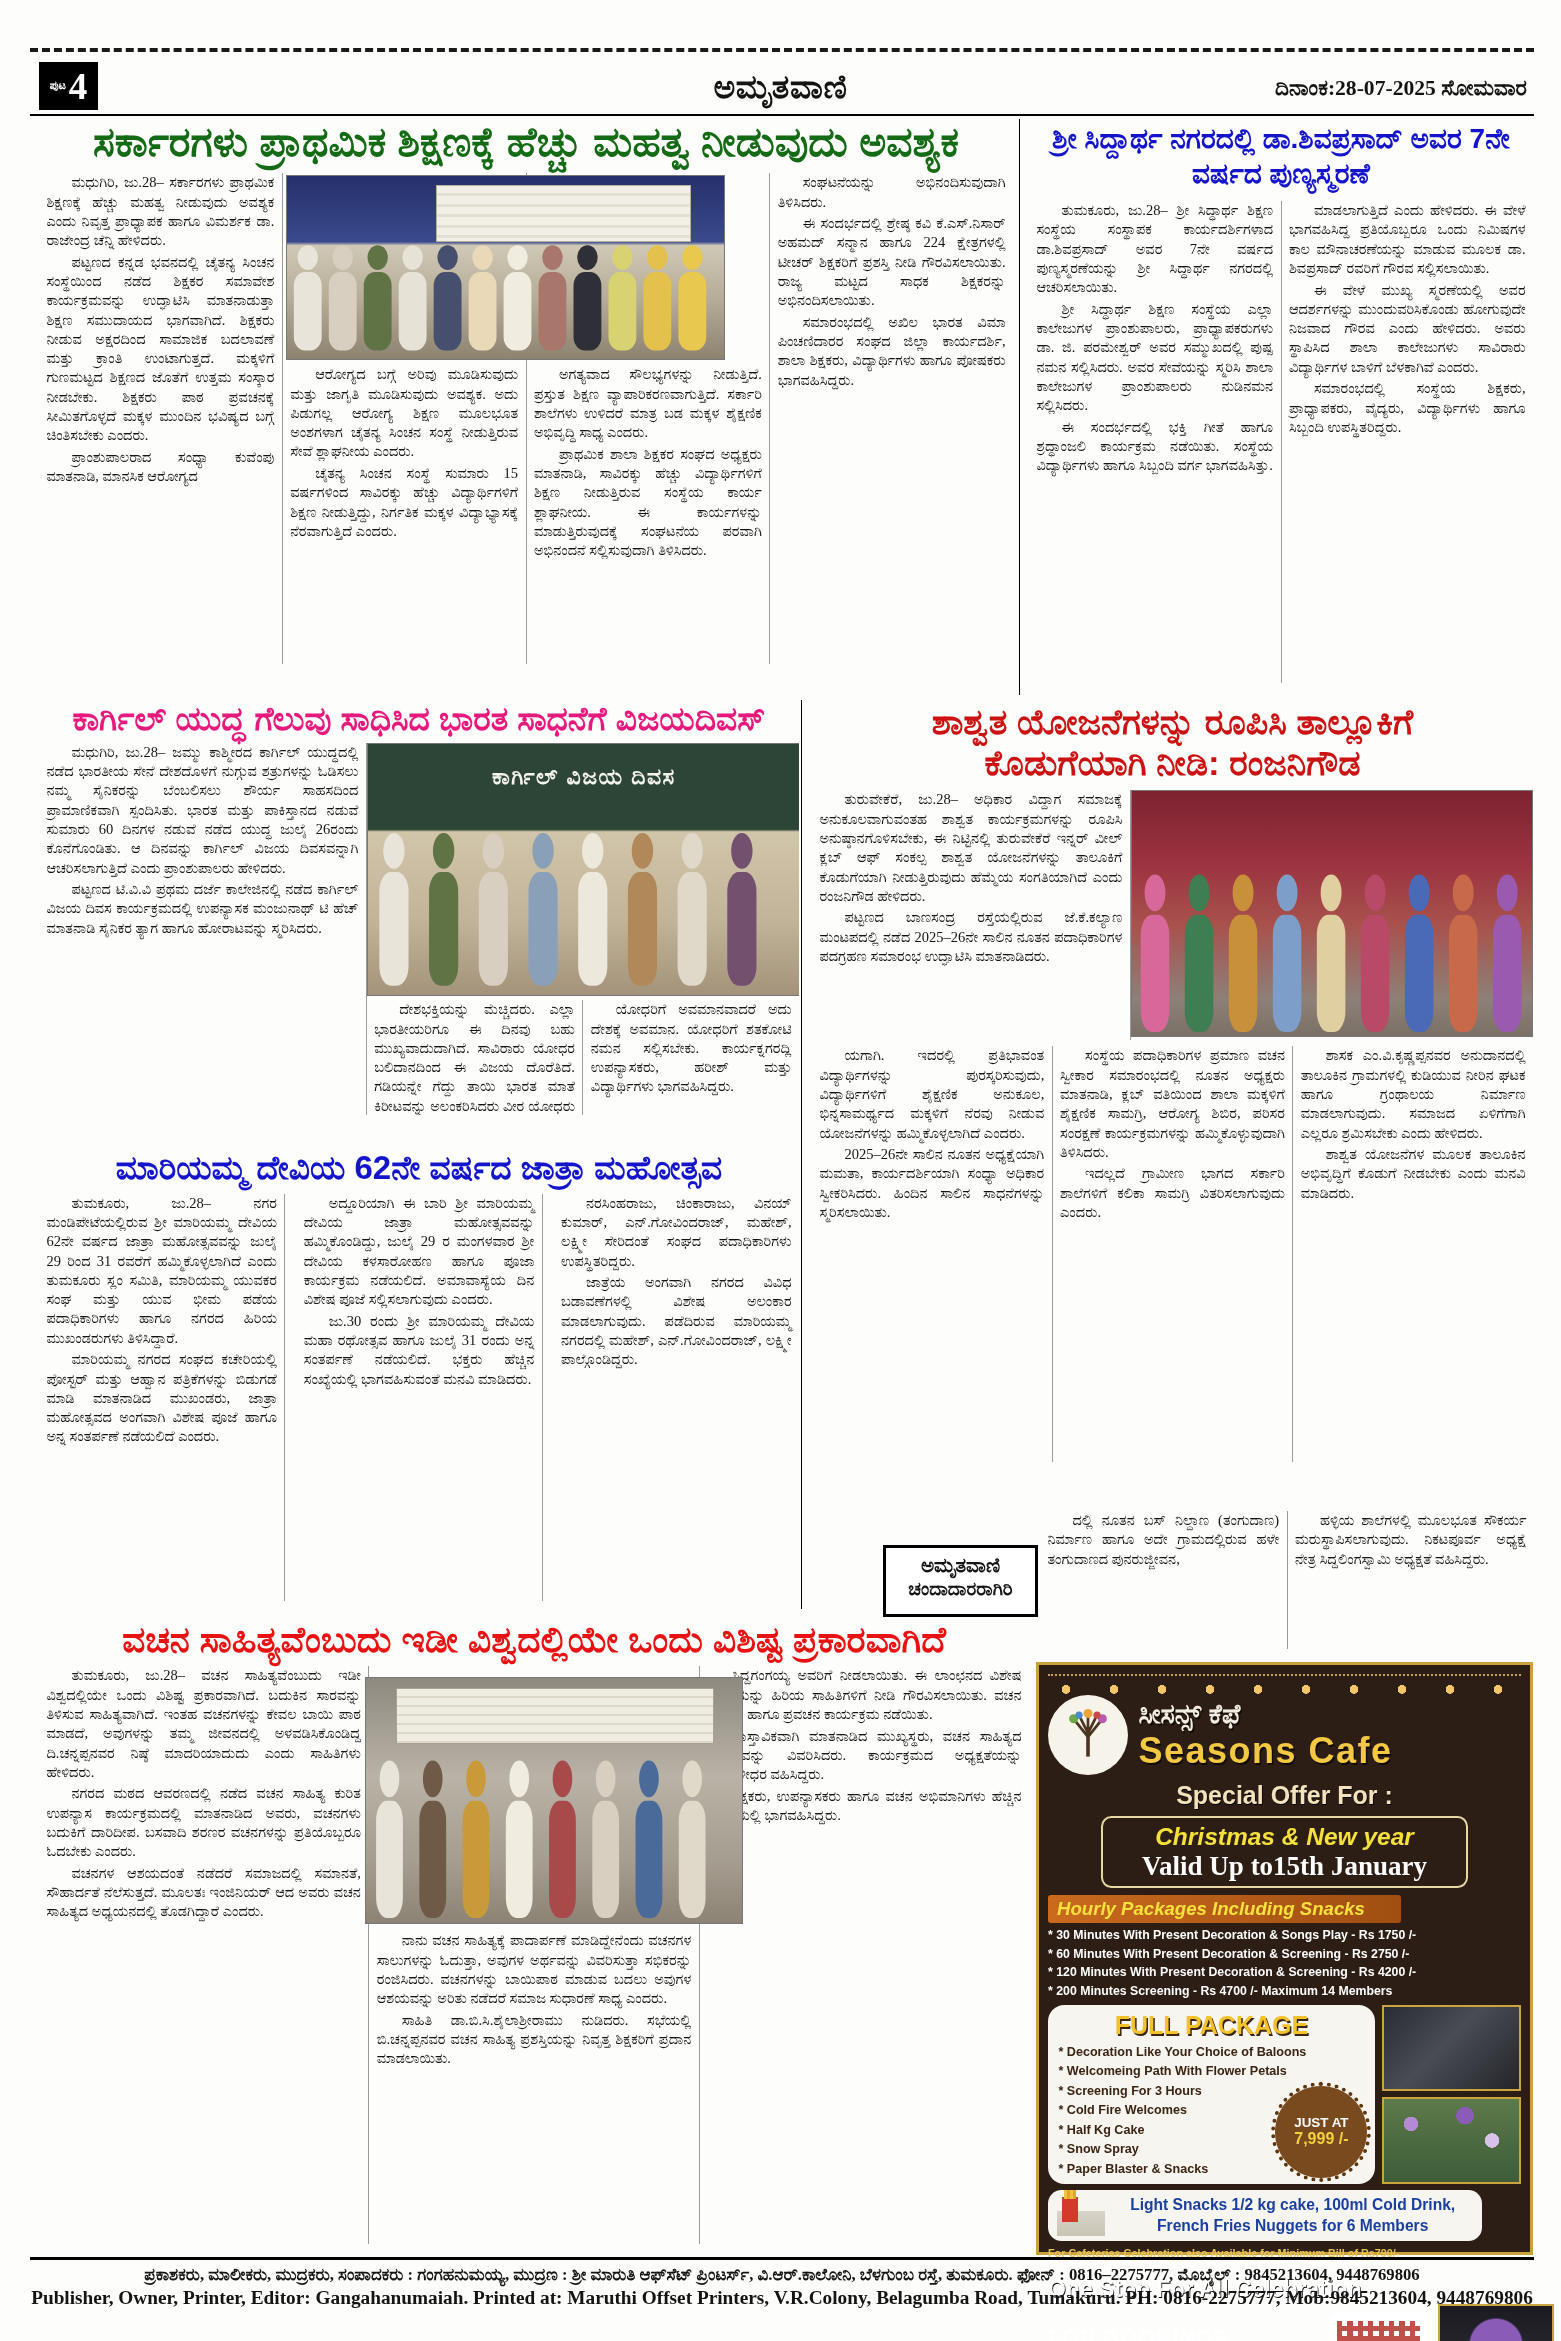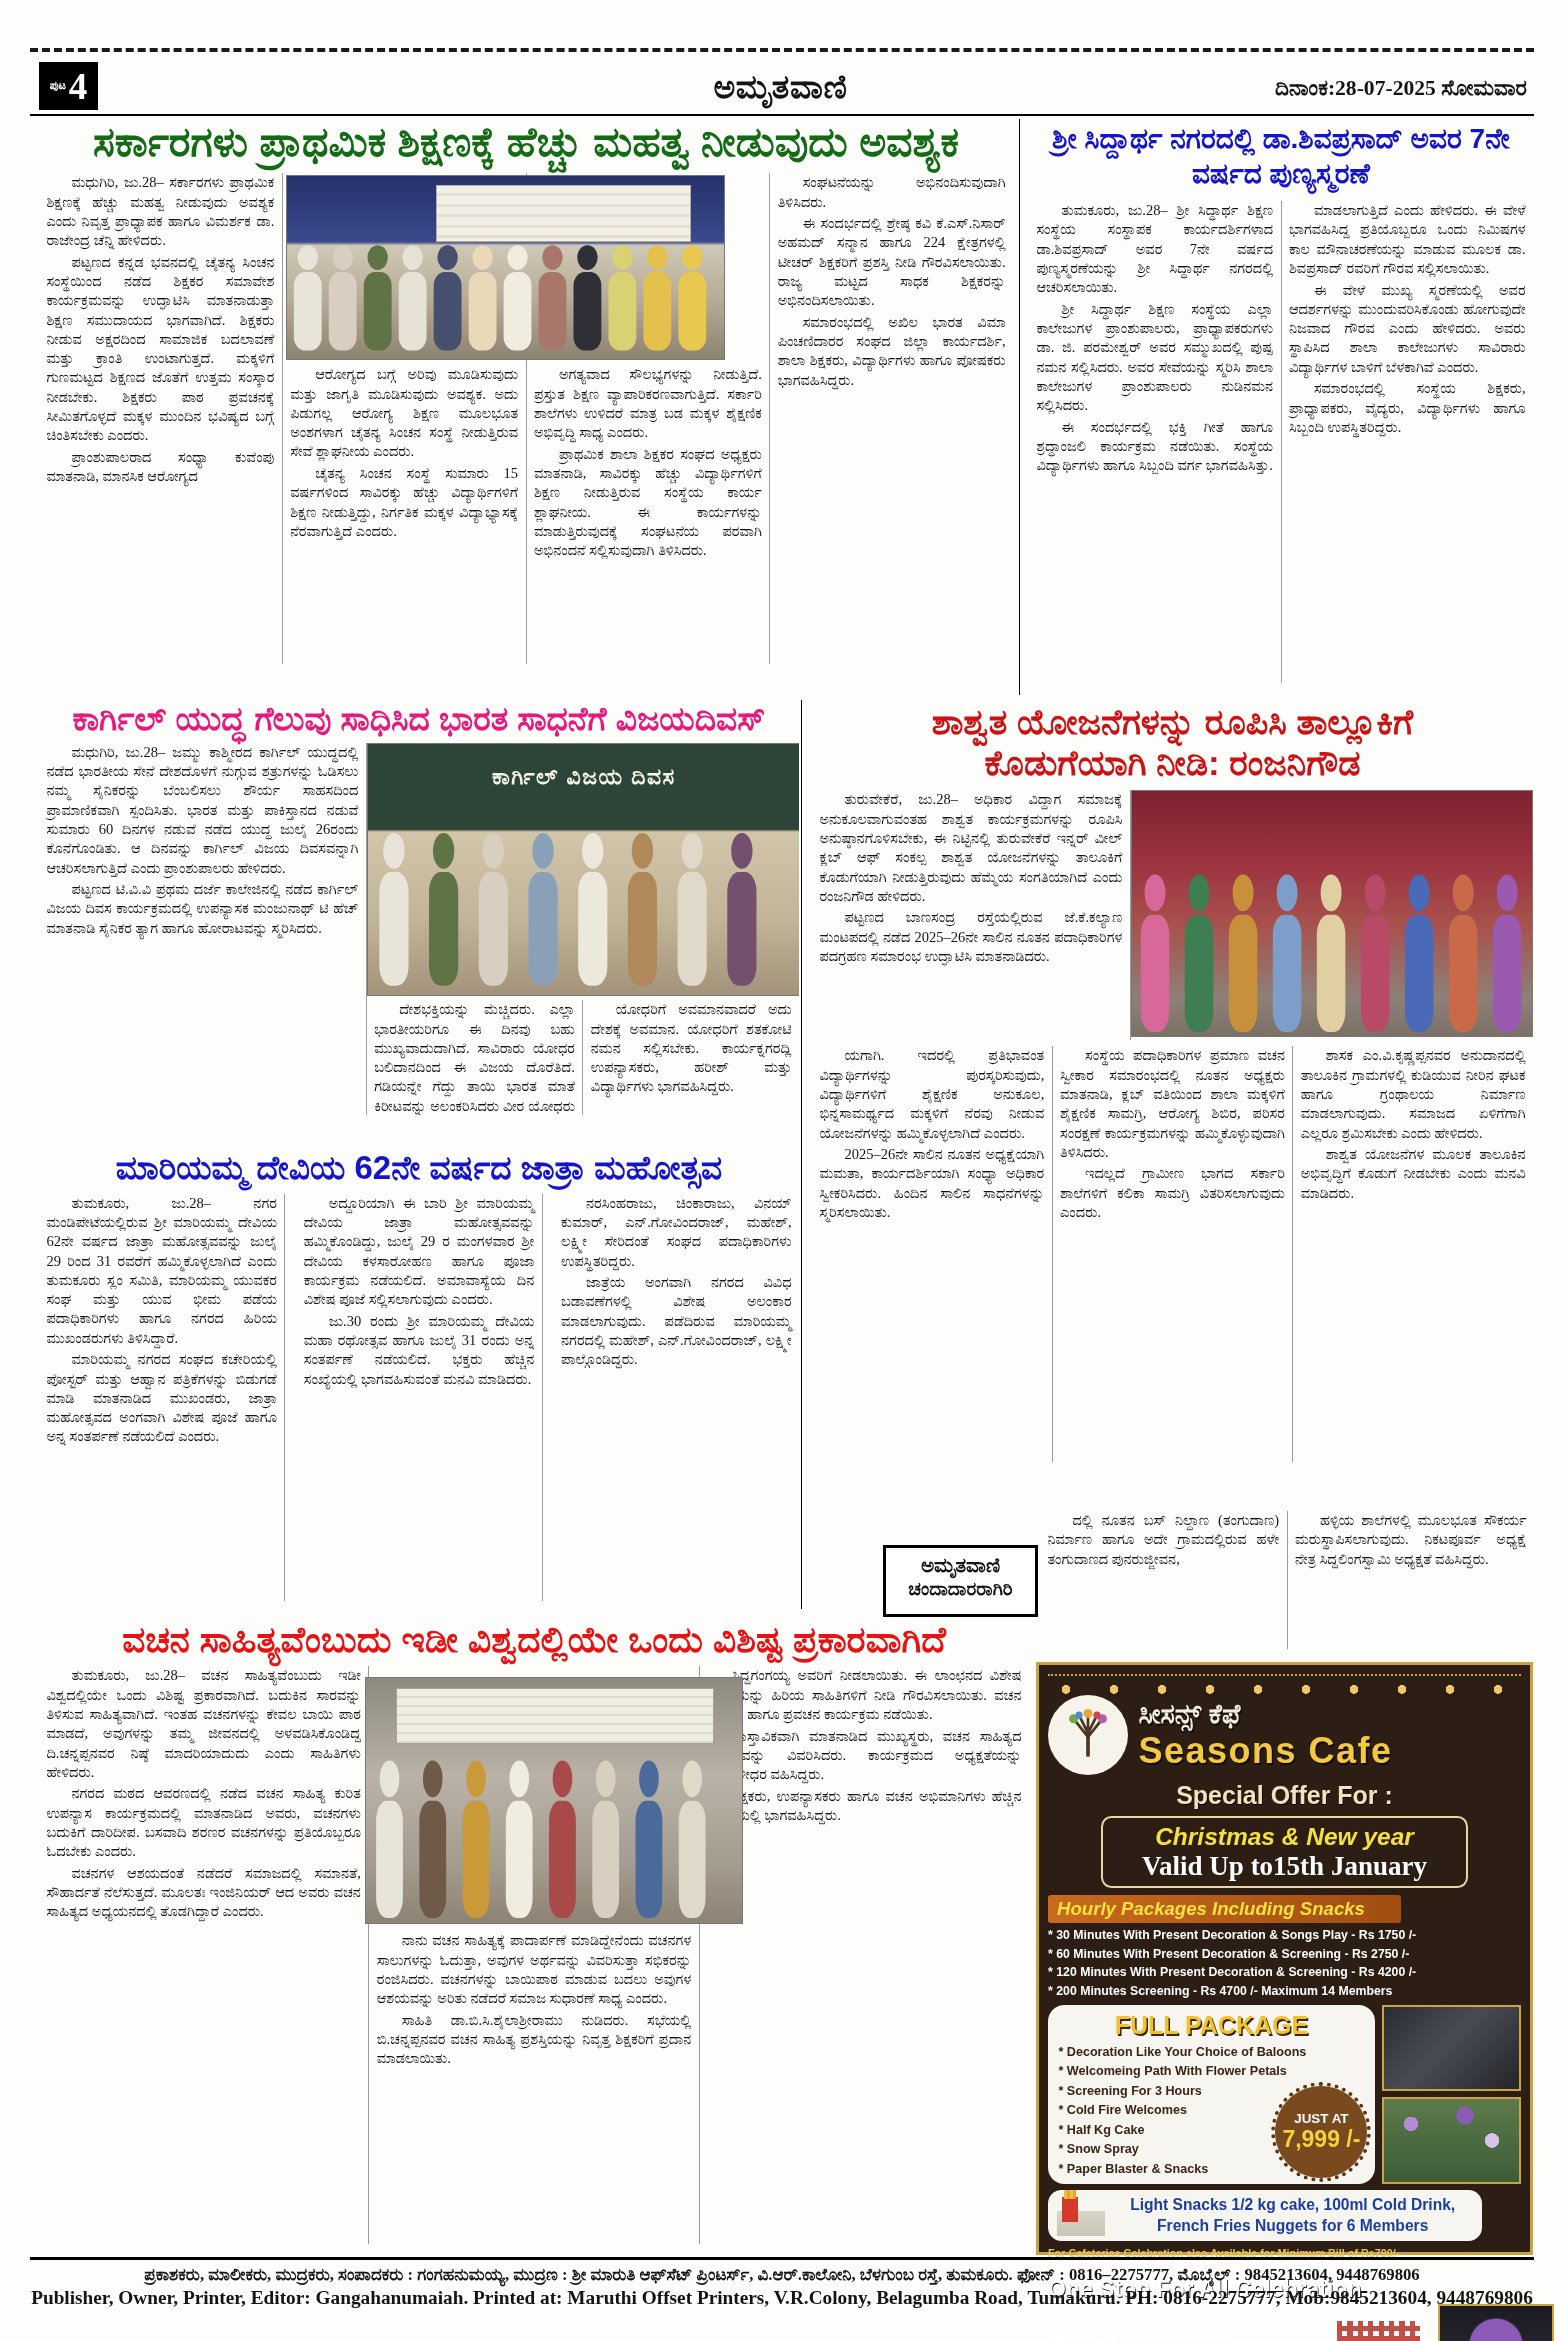--- a/index.html
+++ b/index.html
@@ -63,21 +63,21 @@
   .ad-pkg-banner{margin-top:7.4px;width:335px;background:linear-gradient(90deg,#c96a1e,#a04e12);
       color:#f7e13e;font-size:18.6px;font-weight:bold;font-style:italic;padding:3px 9px;border-radius:3px;}
   .ad-bullets p{font-size:12.3px;font-weight:bold;line-height:1.5;margin:0;color:#fff;text-indent:0;}
   .ad-mid{display:flex;gap:7.4px;margin-top:4.5px;}
   .ad-white{background:#f7f5ef;color:#3a2414;border-radius:16.4px;width:306px;padding:4.5px 10.4px;position:relative;}
   .ad-full-h{font-size:25px;font-weight:bold;color:#f3c22a;text-shadow:1.5px 1.5px 0 #3a2414;text-align:center;margin:1.5px 0 3px;}
   .ad-white p{font-size:12.6px;font-weight:bold;margin:0;line-height:1.55;text-indent:0;}
   .ad-badge{position:absolute;right:7.4px;bottom:6px;width:92px;height:92px;border-radius:50%;
       background:#7a4a1f;outline:4.5px dotted #5d370f;display:flex;flex-direction:column;align-items:center;justify-content:center;}
   .ad-badge .l{font-size:13.4px;font-weight:bold;color:#fff;}
-  .ad-badge .v{font-size:23px;font-weight:bold;color:#f5d23c;}
+  .ad-badge .v{font-size:16px;font-weight:bold;color:#f5d23c;}
   .ad-photos{flex:1;display:flex;flex-direction:column;gap:6px;}
   .ad-ph{border:2.2px solid #caa53d;flex:1;}
   .ad-ph1{background:linear-gradient(135deg,#2a2c33 0%,#4a4c55 45%,#23252a 100%),
       radial-gradient(circle at 45% 40%,#caa84a 0 8%,transparent 9%);}
   .ad-ph2{background:radial-gradient(circle 7.4px at 20% 30%,#b48ad6 95%,transparent),
       radial-gradient(circle 9px at 60% 20%,#8a5cb8 95%,transparent),
       radial-gradient(circle 7.4px at 80% 50%,#d9c2ea 95%,transparent),
       linear-gradient(180deg,#5c7a4a,#3e5c38);}
   .ad-snack{margin-top:6px;background:#f7f5ef;border-radius:13.4px;display:flex;align-items:center;gap:7.4px;
       padding:4.5px 9px;width:416px;}

